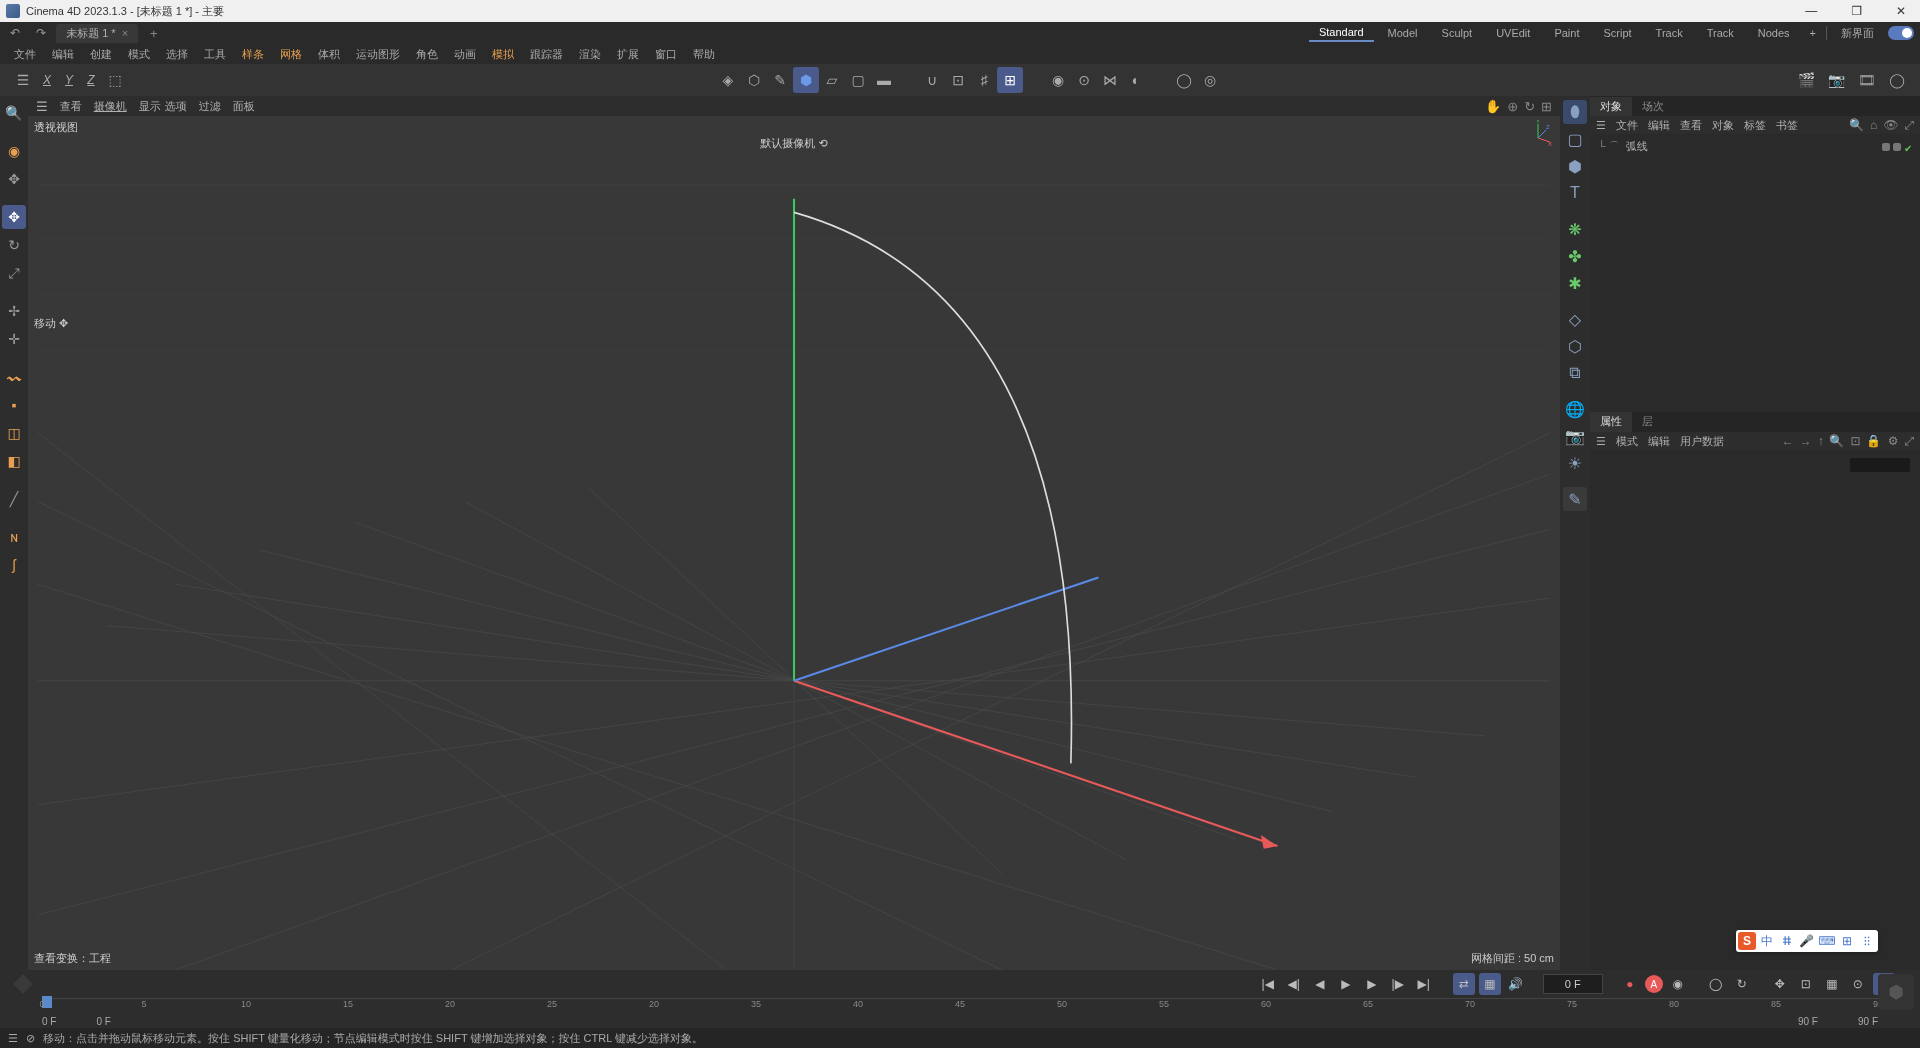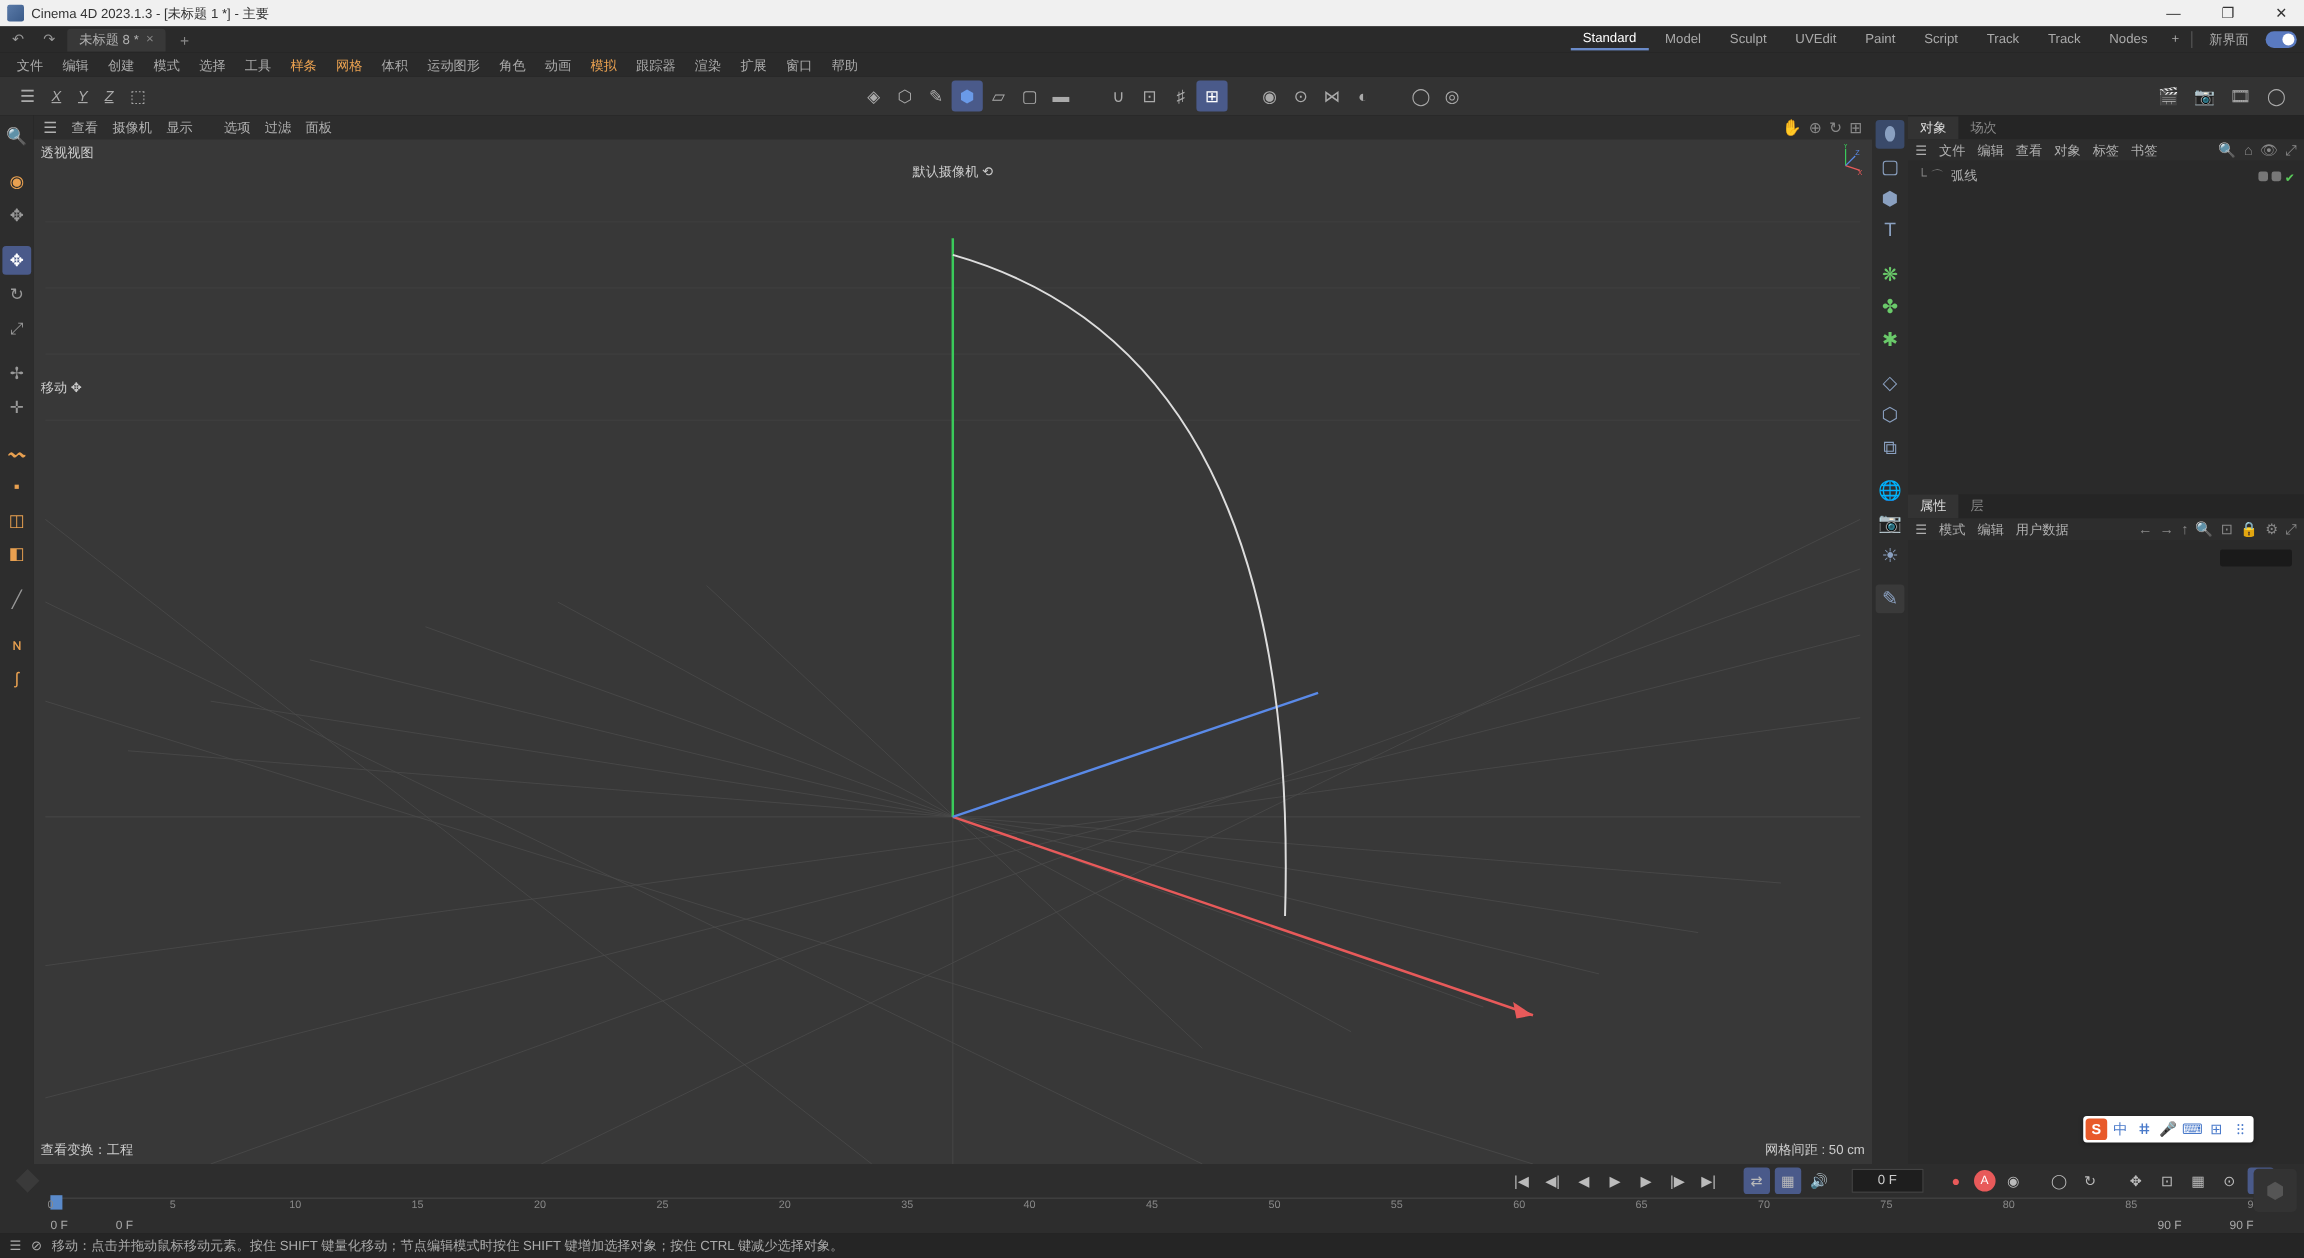--- a/index.html
+++ b/index.html
@@ -130,21 +130,21 @@
     <span>—</span>
     <span>❐</span>
     <span>✕</span>
   </div>
 </div>
 
 <div class="tabbar">
   <span class="tab-btn">↶</span>
   <span class="tab-btn">↷</span>
   <div class="file-tab">
-    <span>未标题 8 *</span>
+    <span>未标题 1 *</span>
     <span class="tab-close">×</span>
   </div>
   <span class="tab-plus">+</span>
 </div>
 
 <div class="layout-row" id="layout-row">
     <span class="layout-tab active">Standard</span>
     <span class="layout-tab">Model</span>
     <span class="layout-tab">Sculpt</span>
     <span class="layout-tab">UVEdit</span>
@@ -249,21 +249,21 @@
     <div class="ltool-gap"></div>
     <div class="ltool">╱</div>
     <div class="ltool-gap"></div>
     <div class="ltool orange">ɴ</div>
     <div class="ltool orange">ʃ</div>
   </div>
 
   <div class="center-col">
     <div class="vp-header">
       <span class="ham">☰</span>
-      <span id="vpmenu"><span style="margin-right: 12px;">查看</span><span style="margin-right: 12px;">摄像机</span><span style="margin-right: 26px;">显示</span><span style="margin-right: 12px; font-family: Liberation Mono, monospace;">选项</span><span style="margin-right: 12px;">过滤</span><span style="margin-right: 12px;">面板</span></span>
+      <span id="vpmenu"><span style="margin-right: 12px;">查看</span><span style="margin-right: 12px; text-decoration: underline;">摄像机</span><span style="margin-right: 4px;">显示</span><span style="margin-right: 12px; font-family: Liberation Mono, monospace;">选项</span><span style="margin-right: 12px;">过滤</span><span style="margin-right: 12px;">面板</span></span>
       <div class="vp-header-right">
         <span>✋</span>
         <span>⊕</span>
         <span>↻</span>
         <span>⊞</span>
       </div>
     </div>
     <div class="viewport">
       <svg width="100%" height="100%" viewBox="0 0 1098 620">
 

